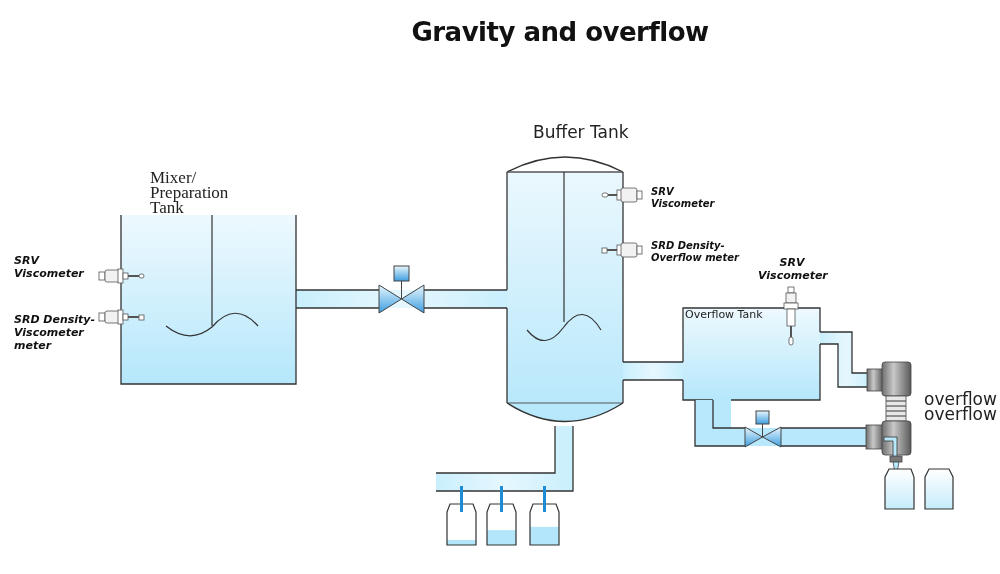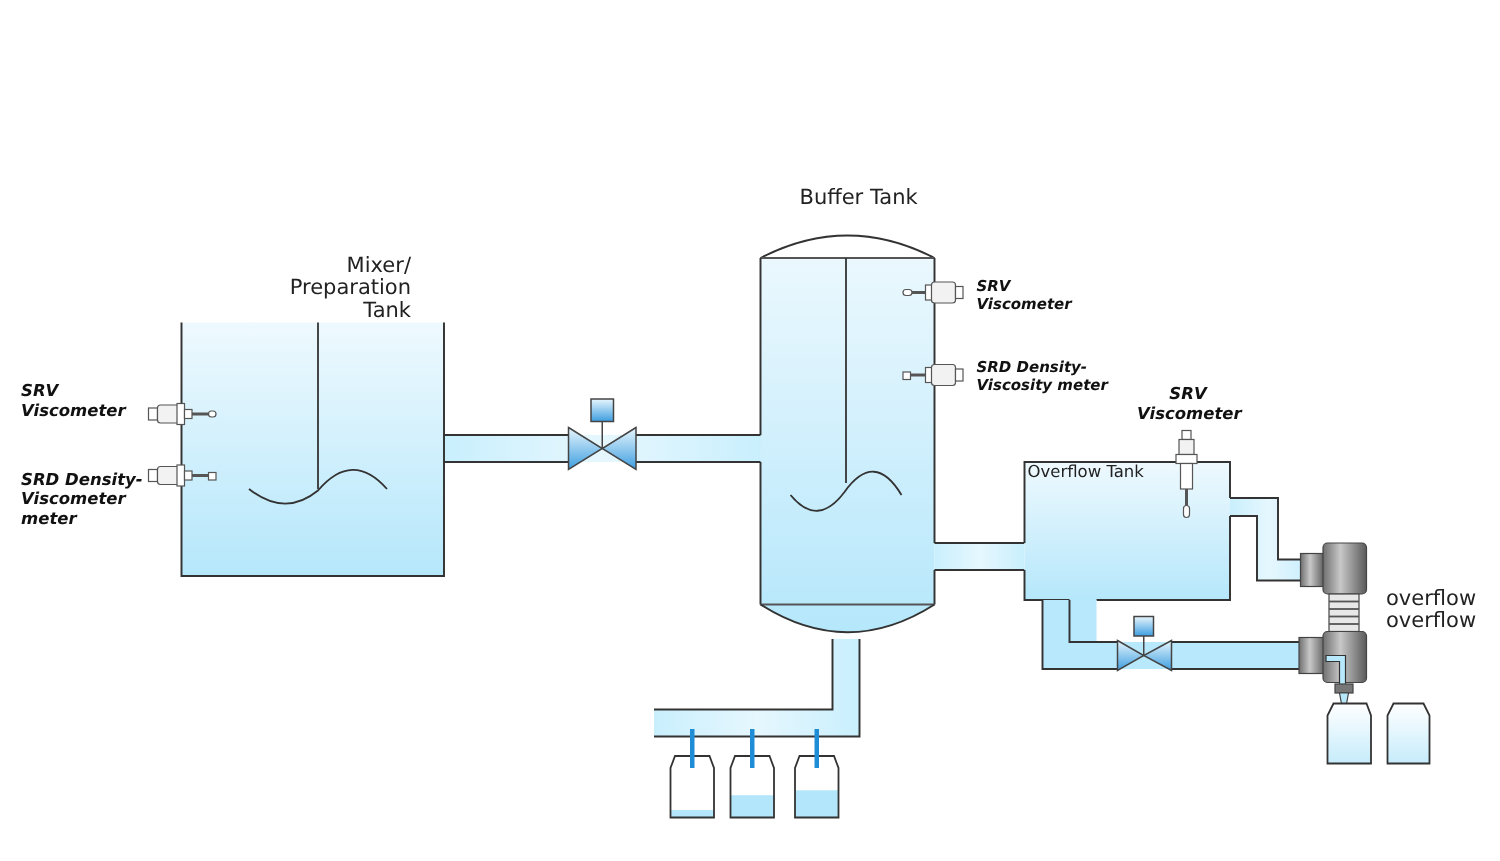--- a/index.html
+++ b/index.html
@@ -1,25 +1,26 @@
 <!DOCTYPE html>
 <html><head>
 <meta charset="utf-8">
 <style>
   html, body { margin:0; padding:0; background:#ffffff; }
   body { width:1000px; height:574px; position:relative; overflow:hidden; font-family:"DejaVu Sans", sans-serif; }
   .title { position:absolute; left:380px; top:16px; width:360px; text-align:center; font-weight:bold; font-size:26px; line-height:32px; color:#111; font-family:"DejaVu Sans", sans-serif; letter-spacing:-0.5px; }
-  .lbl { position:absolute; font-size:14px; color:#222; line-height:15px; }
+  .lbl { position:absolute; font-size:17px; color:#222; line-height:15px; }
   .blbl { position:absolute; font-size:11px; font-weight:bold; color:#111; line-height:13px;font-style:italic; }
   svg { position:absolute; left:0; top:0; }
 </style>
 </head>
 <body>
 
 <div class="title">
+  <div>Gravity and overflow</div>
 </div>
 
 <svg width="1000" height="574" viewBox="0 0 1000 574">
   <defs>
     <linearGradient id="tankGrad" x1="0" y1="0" x2="0" y2="1">
       <stop offset="0" stop-color="#eef9fe"></stop>
       <stop offset="1" stop-color="#b5e7fb"></stop>
     </linearGradient>
     <linearGradient id="pipeGrad" x1="0" y1="0" x2="1" y2="0">
       <stop offset="0" stop-color="#c9effd"></stop>
@@ -192,21 +193,21 @@
     </g>
 
   <g>
     <path d="M885,509 L885,477 L889,469 L911,469 L914,477 L914,509 Z" fill="url(#bottleGrad)" stroke="#333" stroke-width="1.2"></path>
   </g>
   <g>
     <path d="M925,509 L925,477 L929,469 L949,469 L953,477 L953,509 Z" fill="url(#bottleGrad)" stroke="#333" stroke-width="1.2"></path>
   </g>
 </svg>
 
-<div class="lbl" style="left:150px;top:170px;width:124px;text-align:right;">
+<div class="lbl" style="left:150px;top:170px;width:124px;text-align:left;font-family:Liberation Serif, serif;">
   <div>Mixer/ Preparation</div>
   <div>Tank</div>
 </div>
 <div class="lbl" style="left:533px;top:125px;">Buffer Tank</div>
 <div class="lbl" style="left:685px;top:291px;font-size:11px;margin-top:16px;">Overflow Tank</div>
 <div class="lbl" style="left:924px;top:392px;width:54px;text-align:left;">
   <div>overflow</div>
   <div>overflow</div>
 </div>
 
@@ -218,18 +219,18 @@
   <div>SRD Density-</div>
   <div>Viscometer</div>
   <div>meter</div>
 </div>
 <div class="blbl" style="left:651px;top:186px;font-size:10px;line-height:12px;">
   <div>SRV</div>
   <div>Viscometer</div>
 </div>
 <div class="blbl" style="left:651px;top:240px;font-size:10px;line-height:12px;">
   <div>SRD Density-</div>
-  <div>Viscosity meter</div>
+  <div>Overflow meter</div>
 </div>
 <div class="blbl" style="left:758px;top:256px;width:68px;text-align:center;">
   <div>SRV</div>
   <div>Viscometer</div>
 </div>
 
 </body></html>

